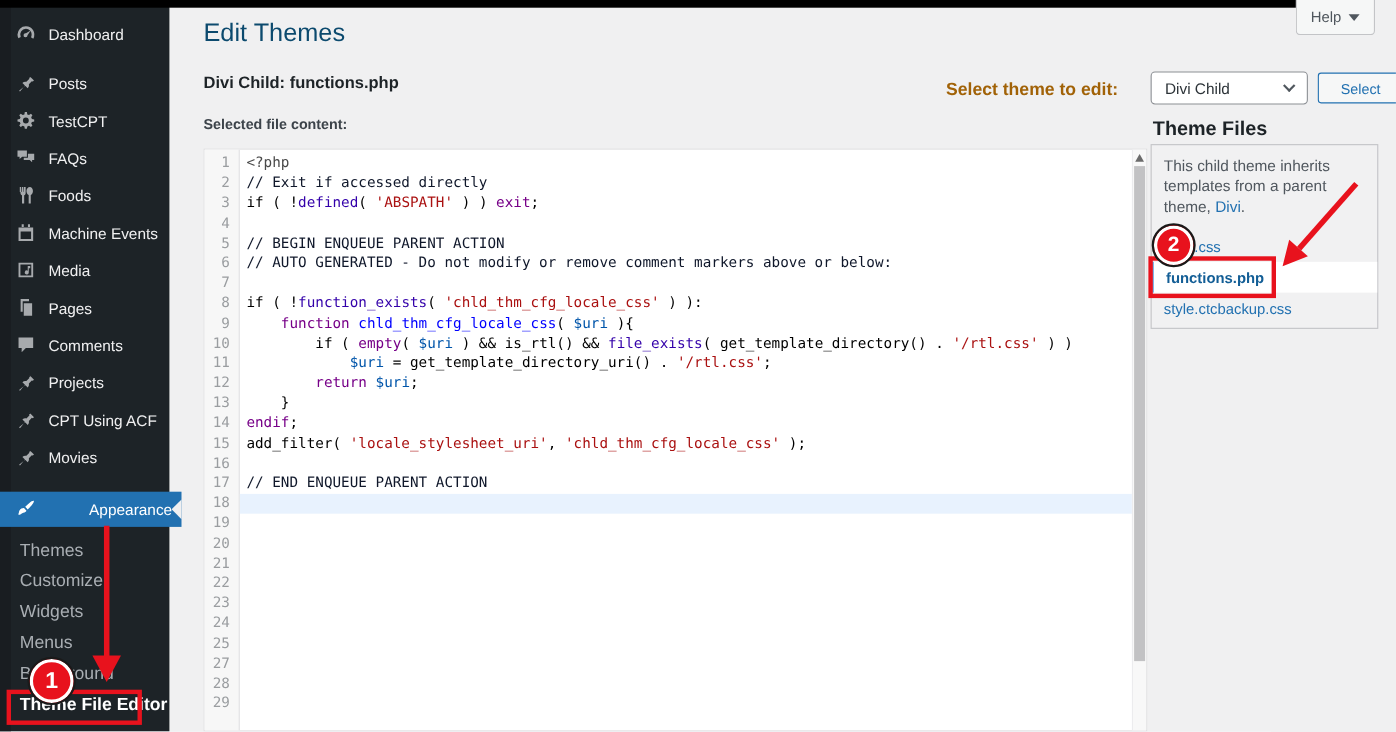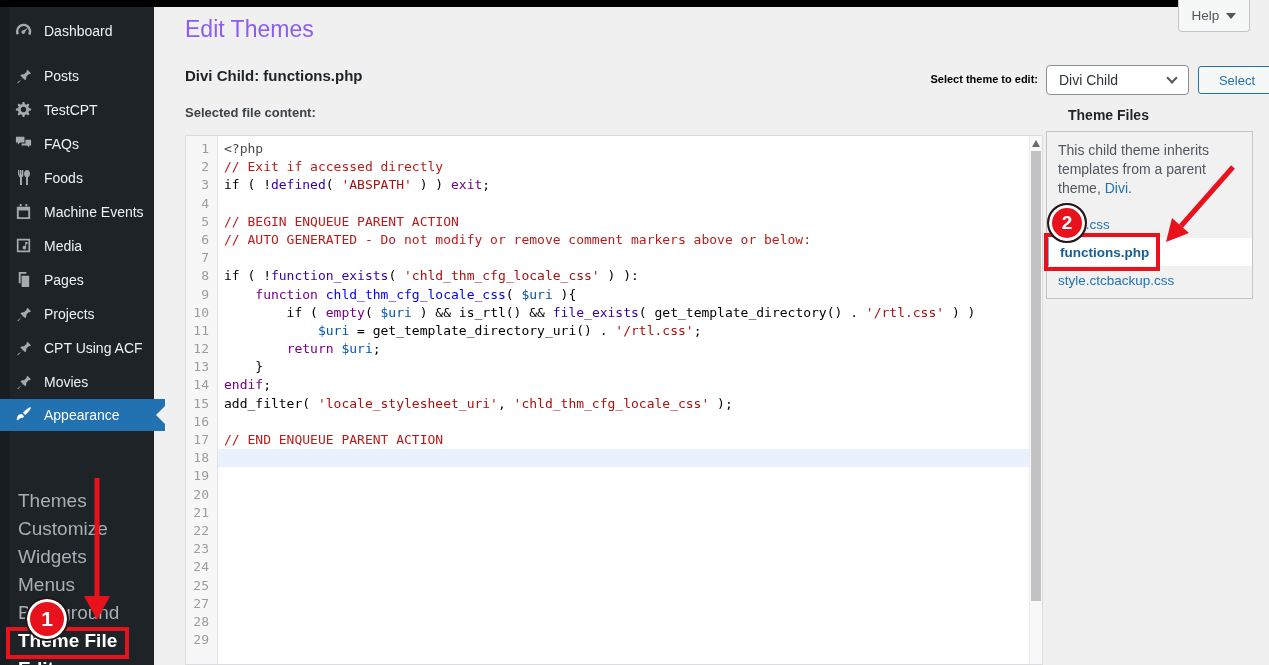--- a/index.html
+++ b/index.html
@@ -12,62 +12,62 @@
   #sidebar { position:absolute; left:0; top:0; width:154px; height:665px; background:#1d2327; z-index:20; }
   #sidebar .edgestrip { position:absolute; left:0; top:0; width:10px; height:665px; background:#191d21; }
   #menu { position:absolute; left:0; top:14px; width:165px; }
   .menu-item { position:relative; display:flex; align-items:center; height:34px; padding-left:14px;
     color:#f0f0f1; font-size:14px; cursor:pointer; }
   .menu-item .mi-icon { width:20px; height:20px; color:#a7aaad; margin-right:10px; display:inline-flex; }
   .menu-item .mi-icon svg { width:19px; height:19px; }
   .menu-item.active { background:#2271b1; color:#fff; height:32px; }
   .menu-item.active .mi-icon { color:#fff; }
   .menu-item:nth-child(2) { margin-top:11px;text-align:center; }
-  .menu-item:nth-child(13) { margin-top:14px; }
+  .menu-item:nth-child(13) { margin-top:14px;gap:37px; }
   .current-arrow { position:absolute; right:0; top:50%; margin-top:-9px; width:0; height:0;
     border-top:9px solid transparent; border-bottom:9px solid transparent; border-right:9px solid #f0f0f1; }
   #submenu { position:absolute; left:0; top:487px; width:165px; }
-  .submenu-item { height:28px; line-height:28px; padding-left:18px; font-size:19px; color:#a9aeb3; cursor:pointer; }
+  .submenu-item { height:28px; line-height:28px; padding-left:18px; font-size:16px; color:#a9aeb3; cursor:pointer; }
   .submenu-item.current { color:#fff; font-weight:bold; }
 
   
   #help-btn { position:absolute; left:1178px; top:0; width:72px; height:32px; background:#f6f7f7;
     border:1px solid #c3c4c7; border-top:none; border-radius:0 0 4px 4px; z-index:40;
     display:flex; align-items:center; justify-content:center; gap:7px; color:#50575e; font-size:13.5px; cursor:pointer; }
   .tri-down { width:0; height:0; border-left:5px solid transparent; border-right:5px solid transparent; border-top:6px solid #50575e; }
-  #page-title { position:absolute; left:185px; top:16px; font-size:23px; font-weight:400; color:#8b5cf6; }
+  #page-title { position:absolute; left:185px; top:16px; font-size:23px; font-weight:400; color:#0c4a6e; }
   #file-title { position:absolute; left:185px; top:67px; font-size:15px; font-weight:bold; color:#1d2327; }
-  #select-label { position:absolute; left:860px; top:73px; width:178px; text-align:right; font-size:11px; font-weight:600; color:#000000; }
+  #select-label { position:absolute; left:860px; top:73px; width:178px; text-align:left; font-size:16px; font-weight:600; color:#a16207; }
   #theme-select { position:absolute; left:1046px; top:65px; width:143px; height:30px; background:#fff;
     border:1px solid #8c8f94; border-radius:4px; display:flex; align-items:center; padding:0 12px;
     font-size:14px; color:#2c3338; cursor:pointer; }
   #theme-select .chev { margin-left:auto; width:8px; height:8px; border-right:2px solid #50575e; border-bottom:2px solid #50575e;
     transform:rotate(45deg); margin-top:-4px; }
   #select-btn { position:absolute; left:1198px; top:66px; width:78px; height:28px; background:#f6f7f7;
     border:1px solid #2271b1; border-radius:3px; color:#2271b1; font-size:13px;
     display:flex; align-items:center; justify-content:center; cursor:pointer; }
   #content-label { position:absolute; left:185px; top:105px; font-size:13px; font-weight:600; color:#3c434a; }
 
   
   #editor { position:absolute; left:185px; top:135px; width:858px; height:530px; background:#fff;
     border:1px solid #dcdcde; z-index:5; }
   #gutter-bg { position:absolute; left:0; top:0; width:32px; height:100%; background:#f7f7f7; border-right:1px solid #e2e2e4; }
   #code-rows { position:absolute; left:0; top:4px; right:13px; }
   .code-line { display:flex; height:18.2px; line-height:18.2px; font-family:"DejaVu Sans Mono", monospace; font-size:13px; }
   .code-line .ln { width:32px; flex:0 0 32px; text-align:right; padding-right:9px; color:#9a9da0; }
   .code-line .ct { flex:1; white-space:pre; padding-left:6px; color:#000; }
   .code-line.active .ct { background:#e8f2fe; }
   .tk-p{color:#000}.tk-k{color:#770088}.tk-b{color:#3300aa}.tk-s{color:#aa1111}
-  .tk-c{color:#b91c1c}.tk-v{color:#0055aa}.tk-d{color:#0000ff}.tk-m{color:#4a4a4a}
+  .tk-c{color:#0f172a}.tk-v{color:#0055aa}.tk-d{color:#0000ff}.tk-m{color:#4a4a4a}
   #scrollbar { position:absolute; right:0; top:0; width:13px; height:100%; background:#f8f8f8; border-left:1px solid #ececee; }
   #sb-up { position:absolute; top:4px; left:2px; width:0; height:0; border-left:4px solid transparent; border-right:4px solid transparent; border-bottom:7px solid #6b6b6b; }
   #sb-thumb { position:absolute; top:15px; left:1px; width:10px; height:450px; background:#c2c2c4; }
 
   
-  #tf-heading { position:absolute; left:1048px; top:107px; font-size:14px; font-weight:bold; color:#1d2327;margin-left:20px; }
+  #tf-heading { position:absolute; left:1048px; top:107px; font-size:18px; font-weight:bold; color:#1d2327; }
   #tf-box { position:absolute; left:1046px; top:131px; width:207px; height:168px; background:#f1f1f2; border:1px solid #c3c4c7; }
   #tf-desc { position:absolute; left:1058px; top:141px; width:184px; font-size:14px; line-height:19px; color:#50575e; }
   #tf-desc .lnk { color:#2271b1; cursor:pointer; }
   #tf-rows { position:absolute; left:1047px; top:0; width:205px; }
   .file-row { position:absolute; left:0; width:205px; height:26px; display:flex; align-items:center; padding-left:11px;
     font-size:13.5px; }
   .file-row a { color:#2271b1; text-decoration:none; cursor:pointer; }
   .file-row.selected { background:#fff; border-left:2px solid #72aee6; height:28px; }
   .file-row.selected a { color:#135e96; font-weight:bold; }
 
@@ -150,20 +150,28 @@
           <span class="mi-icon">
             <svg viewBox="0 0 20 20">
               <path fill="currentColor" d="M5 2h8v2H7v10H5V2zm3 4h8v12H8V6z"></path>
             </svg>
           </span>
           <span class="mi-label">Pages</span>
         </div>
         <div class="menu-item">
           <span class="mi-icon">
             <svg viewBox="0 0 20 20">
+              <path fill="currentColor" d="M3 3h14v10h-7l-4 4v-4H3V3z"></path>
+            </svg>
+          </span>
+          <span class="mi-label">Comments</span>
+        </div>
+        <div class="menu-item">
+          <span class="mi-icon">
+            <svg viewBox="0 0 20 20">
               <path fill="currentColor" d="M12.4 2.2l5.4 5.4-1.2 1-.9-.3-2.8 2.9c.3 1.4-.1 2.8-1.1 3.8l-2.7-2.7-4.7 5.9-.9-.9 5.9-4.7-2.7-2.7c1-1 2.4-1.4 3.8-1.1l2.9-2.8-.3-.9 1.3-.9z"></path>
             </svg>
           </span>
           <span class="mi-label">Projects</span>
         </div>
         <div class="menu-item">
           <span class="mi-icon">
             <svg viewBox="0 0 20 20">
               <path fill="currentColor" d="M12.4 2.2l5.4 5.4-1.2 1-.9-.3-2.8 2.9c.3 1.4-.1 2.8-1.1 3.8l-2.7-2.7-4.7 5.9-.9-.9 5.9-4.7-2.7-2.7c1-1 2.4-1.4 3.8-1.1l2.9-2.8-.3-.9 1.3-.9z"></path>
             </svg>

